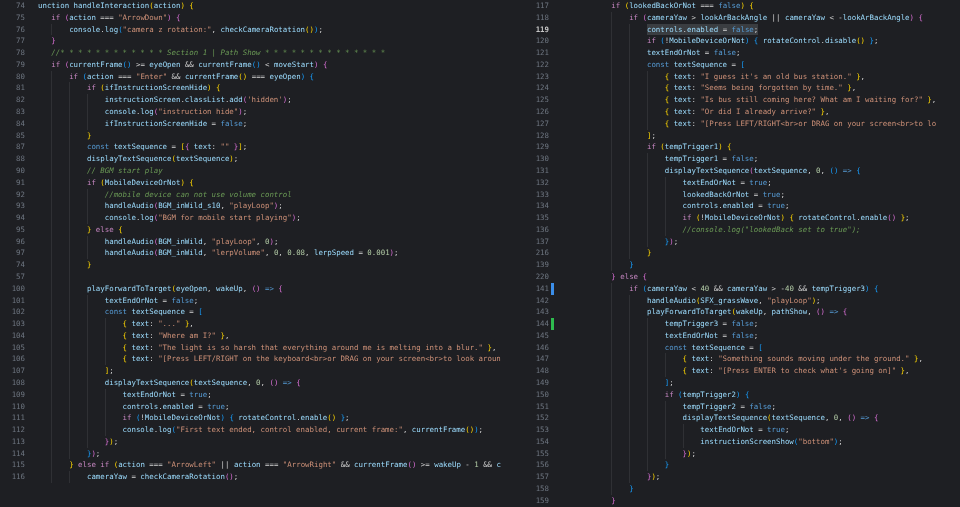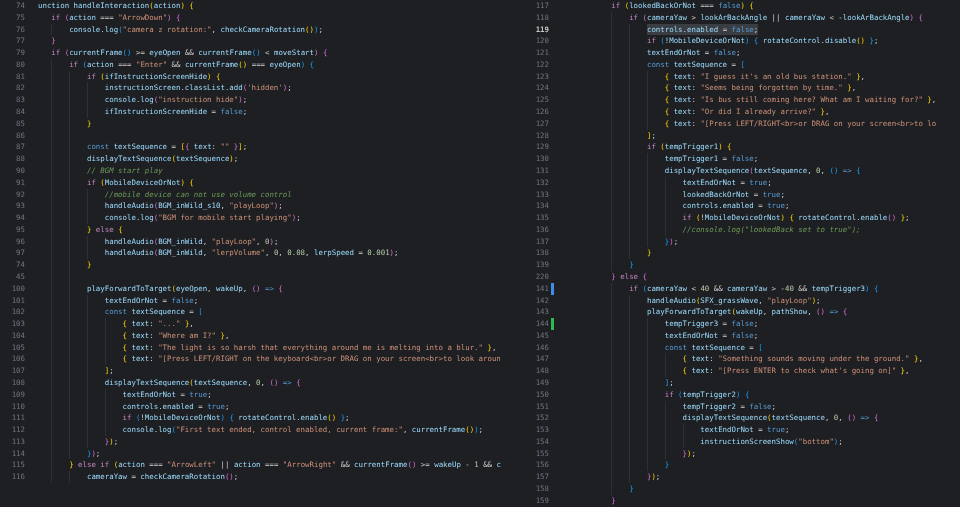--- a/index.html
+++ b/index.html
@@ -29,40 +29,40 @@
 </style>
 </head>
 <body>
 
 <div class="editor" id="editor" style="background: rgb(30, 31, 35);">
   <div class="col col-left" id="col0">
       <div class="row"><span class="ln" style="color: rgb(110, 118, 129);">74</span><span class="code"><span style="color: rgb(156, 220, 254);">unction</span> <span style="color: rgb(156, 220, 254);">handleInteraction</span><span style="color: rgb(255, 215, 0);">(</span><span style="color: rgb(156, 220, 254);">action</span><span style="color: rgb(255, 215, 0);">)</span> <span style="color: rgb(255, 215, 0);">{</span></span></div>
       <div class="row"><span class="ln" style="color: rgb(110, 118, 129);">75</span><span class="code">   <span style="color: rgb(197, 134, 192);">if</span> <span style="color: rgb(218, 112, 214);">(</span><span style="color: rgb(156, 220, 254);">action</span> <span style="color: rgb(212, 212, 212);">=</span><span style="color: rgb(212, 212, 212);">=</span><span style="color: rgb(212, 212, 212);">=</span> <span style="color: rgb(206, 145, 120);">"ArrowDown"</span><span style="color: rgb(218, 112, 214);">)</span> <span style="color: rgb(218, 112, 214);">{</span></span></div>
       <div class="row"><span class="guide" style="left: calc(3ch + 38px); background: rgba(255, 255, 255, 0.08);"></span><span class="ln" style="color: rgb(110, 118, 129);">76</span><span class="code">       <span style="color: rgb(156, 220, 254);">console</span><span style="color: rgb(212, 212, 212);">.</span><span style="color: rgb(156, 220, 254);">log</span><span style="color: rgb(23, 159, 255);">(</span><span style="color: rgb(206, 145, 120);">"camera z rotation:"</span><span style="color: rgb(212, 212, 212);">,</span> <span style="color: rgb(156, 220, 254);">checkCameraRotation</span><span style="color: rgb(255, 215, 0);">(</span><span style="color: rgb(255, 215, 0);">)</span><span style="color: rgb(23, 159, 255);">)</span><span style="color: rgb(212, 212, 212);">;</span></span></div>
       <div class="row"><span class="ln" style="color: rgb(110, 118, 129);">77</span><span class="code">   <span style="color: rgb(218, 112, 214);">}</span></span></div>
+      <div class="row"><span class="ln" style="color: rgb(110, 118, 129);">78</span><span class="code">   <span class="comment" style="color: rgb(106, 153, 85);">//* * * * * * * * * * * * Section 1 | Path Show * * * * * * * * * * * * * *</span></span></div>
       <div class="row"><span class="ln" style="color: rgb(110, 118, 129);">79</span><span class="code">   <span style="color: rgb(197, 134, 192);">if</span> <span style="color: rgb(218, 112, 214);">(</span><span style="color: rgb(156, 220, 254);">currentFrame</span><span style="color: rgb(23, 159, 255);">(</span><span style="color: rgb(23, 159, 255);">)</span> <span style="color: rgb(212, 212, 212);">&gt;</span><span style="color: rgb(212, 212, 212);">=</span> <span style="color: rgb(156, 220, 254);">eyeOpen</span> <span style="color: rgb(212, 212, 212);">&amp;</span><span style="color: rgb(212, 212, 212);">&amp;</span> <span style="color: rgb(156, 220, 254);">currentFrame</span><span style="color: rgb(23, 159, 255);">(</span><span style="color: rgb(23, 159, 255);">)</span> <span style="color: rgb(212, 212, 212);">&lt;</span> <span style="color: rgb(156, 220, 254);">moveStart</span><span style="color: rgb(218, 112, 214);">)</span> <span style="color: rgb(218, 112, 214);">{</span></span></div>
       <div class="row"><span class="guide" style="left: calc(3ch + 38px); background: rgba(255, 255, 255, 0.08);"></span><span class="ln" style="color: rgb(110, 118, 129);">80</span><span class="code">       <span style="color: rgb(197, 134, 192);">if</span> <span style="color: rgb(23, 159, 255);">(</span><span style="color: rgb(156, 220, 254);">action</span> <span style="color: rgb(212, 212, 212);">=</span><span style="color: rgb(212, 212, 212);">=</span><span style="color: rgb(212, 212, 212);">=</span> <span style="color: rgb(206, 145, 120);">"Enter"</span> <span style="color: rgb(212, 212, 212);">&amp;</span><span style="color: rgb(212, 212, 212);">&amp;</span> <span style="color: rgb(156, 220, 254);">currentFrame</span><span style="color: rgb(255, 215, 0);">(</span><span style="color: rgb(255, 215, 0);">)</span> <span style="color: rgb(212, 212, 212);">=</span><span style="color: rgb(212, 212, 212);">=</span><span style="color: rgb(212, 212, 212);">=</span> <span style="color: rgb(156, 220, 254);">eyeOpen</span><span style="color: rgb(23, 159, 255);">)</span> <span style="color: rgb(23, 159, 255);">{</span></span></div>
       <div class="row"><span class="guide" style="left: calc(3ch + 38px); background: rgba(255, 255, 255, 0.08);"></span><span class="guide" style="left: calc(7ch + 38px); background: rgba(255, 255, 255, 0.08);"></span><span class="ln" style="color: rgb(110, 118, 129);">81</span><span class="code">           <span style="color: rgb(197, 134, 192);">if</span> <span style="color: rgb(255, 215, 0);">(</span><span style="color: rgb(156, 220, 254);">ifInstructionScreenHide</span><span style="color: rgb(255, 215, 0);">)</span> <span style="color: rgb(255, 215, 0);">{</span></span></div>
       <div class="row"><span class="guide" style="left: calc(3ch + 38px); background: rgba(255, 255, 255, 0.08);"></span><span class="guide" style="left: calc(7ch + 38px); background: rgba(255, 255, 255, 0.08);"></span><span class="guide" style="left: calc(11ch + 38px); background: rgba(255, 255, 255, 0.08);"></span><span class="ln" style="color: rgb(110, 118, 129);">82</span><span class="code">               <span style="color: rgb(156, 220, 254);">instructionScreen</span><span style="color: rgb(212, 212, 212);">.</span><span style="color: rgb(156, 220, 254);">classList</span><span style="color: rgb(212, 212, 212);">.</span><span style="color: rgb(156, 220, 254);">add</span><span style="color: rgb(218, 112, 214);">(</span><span style="color: rgb(206, 145, 120);">'hidden'</span><span style="color: rgb(218, 112, 214);">)</span><span style="color: rgb(212, 212, 212);">;</span></span></div>
       <div class="row"><span class="guide" style="left: calc(3ch + 38px); background: rgba(255, 255, 255, 0.08);"></span><span class="guide" style="left: calc(7ch + 38px); background: rgba(255, 255, 255, 0.08);"></span><span class="guide" style="left: calc(11ch + 38px); background: rgba(255, 255, 255, 0.08);"></span><span class="ln" style="color: rgb(110, 118, 129);">83</span><span class="code">               <span style="color: rgb(156, 220, 254);">console</span><span style="color: rgb(212, 212, 212);">.</span><span style="color: rgb(156, 220, 254);">log</span><span style="color: rgb(218, 112, 214);">(</span><span style="color: rgb(206, 145, 120);">"instruction hide"</span><span style="color: rgb(218, 112, 214);">)</span><span style="color: rgb(212, 212, 212);">;</span></span></div>
       <div class="row"><span class="guide" style="left: calc(3ch + 38px); background: rgba(255, 255, 255, 0.08);"></span><span class="guide" style="left: calc(7ch + 38px); background: rgba(255, 255, 255, 0.08);"></span><span class="guide" style="left: calc(11ch + 38px); background: rgba(255, 255, 255, 0.08);"></span><span class="ln" style="color: rgb(110, 118, 129);">84</span><span class="code">               <span style="color: rgb(156, 220, 254);">ifInstructionScreenHide</span> <span style="color: rgb(212, 212, 212);">=</span> <span style="color: rgb(86, 156, 214);">false</span><span style="color: rgb(212, 212, 212);">;</span></span></div>
       <div class="row"><span class="guide" style="left: calc(3ch + 38px); background: rgba(255, 255, 255, 0.08);"></span><span class="guide" style="left: calc(7ch + 38px); background: rgba(255, 255, 255, 0.08);"></span><span class="ln" style="color: rgb(110, 118, 129);">85</span><span class="code">           <span style="color: rgb(255, 215, 0);">}</span></span></div>
-      <div class="row"><span class="guide" style="left: calc(3ch + 38px); background: rgba(255, 255, 255, 0.08);"></span><span class="guide" style="left: calc(7ch + 38px); background: rgba(255, 255, 255, 0.08);"></span><span class="ln" style="color: rgb(110, 118, 129);">86</span><span class="code"></span></div>
       <div class="row"><span class="guide" style="left: calc(3ch + 38px); background: rgba(255, 255, 255, 0.08);"></span><span class="guide" style="left: calc(7ch + 38px); background: rgba(255, 255, 255, 0.08);"></span><span class="ln" style="color: rgb(110, 118, 129);">87</span><span class="code">           <span style="color: rgb(86, 156, 214);">const</span> <span style="color: rgb(156, 220, 254);">textSequence</span> <span style="color: rgb(212, 212, 212);">=</span> <span style="color: rgb(255, 215, 0);">[</span><span style="color: rgb(218, 112, 214);">{</span> <span style="color: rgb(156, 220, 254);">text</span><span style="color: rgb(212, 212, 212);">:</span> <span style="color: rgb(206, 145, 120);">""</span> <span style="color: rgb(218, 112, 214);">}</span><span style="color: rgb(255, 215, 0);">]</span><span style="color: rgb(212, 212, 212);">;</span></span></div>
       <div class="row"><span class="guide" style="left: calc(3ch + 38px); background: rgba(255, 255, 255, 0.08);"></span><span class="guide" style="left: calc(7ch + 38px); background: rgba(255, 255, 255, 0.08);"></span><span class="ln" style="color: rgb(110, 118, 129);">88</span><span class="code">           <span style="color: rgb(156, 220, 254);">displayTextSequence</span><span style="color: rgb(255, 215, 0);">(</span><span style="color: rgb(156, 220, 254);">textSequence</span><span style="color: rgb(255, 215, 0);">)</span><span style="color: rgb(212, 212, 212);">;</span></span></div>
       <div class="row"><span class="guide" style="left: calc(3ch + 38px); background: rgba(255, 255, 255, 0.08);"></span><span class="guide" style="left: calc(7ch + 38px); background: rgba(255, 255, 255, 0.08);"></span><span class="ln" style="color: rgb(110, 118, 129);">90</span><span class="code">           <span class="comment" style="color: rgb(106, 153, 85);">// BGM start play</span></span></div>
       <div class="row"><span class="guide" style="left: calc(3ch + 38px); background: rgba(255, 255, 255, 0.08);"></span><span class="guide" style="left: calc(7ch + 38px); background: rgba(255, 255, 255, 0.08);"></span><span class="ln" style="color: rgb(110, 118, 129);">91</span><span class="code">           <span style="color: rgb(197, 134, 192);">if</span> <span style="color: rgb(255, 215, 0);">(</span><span style="color: rgb(156, 220, 254);">MobileDeviceOrNot</span><span style="color: rgb(255, 215, 0);">)</span> <span style="color: rgb(255, 215, 0);">{</span></span></div>
       <div class="row"><span class="guide" style="left: calc(3ch + 38px); background: rgba(255, 255, 255, 0.08);"></span><span class="guide" style="left: calc(7ch + 38px); background: rgba(255, 255, 255, 0.08);"></span><span class="guide" style="left: calc(11ch + 38px); background: rgba(255, 255, 255, 0.08);"></span><span class="ln" style="color: rgb(110, 118, 129);">92</span><span class="code">               <span class="comment" style="color: rgb(106, 153, 85);">//mobile device can not use volume control</span></span></div>
       <div class="row"><span class="guide" style="left: calc(3ch + 38px); background: rgba(255, 255, 255, 0.08);"></span><span class="guide" style="left: calc(7ch + 38px); background: rgba(255, 255, 255, 0.08);"></span><span class="guide" style="left: calc(11ch + 38px); background: rgba(255, 255, 255, 0.08);"></span><span class="ln" style="color: rgb(110, 118, 129);">93</span><span class="code">               <span style="color: rgb(156, 220, 254);">handleAudio</span><span style="color: rgb(218, 112, 214);">(</span><span style="color: rgb(156, 220, 254);">BGM_inWild_s10</span><span style="color: rgb(212, 212, 212);">,</span> <span style="color: rgb(206, 145, 120);">"playLoop"</span><span style="color: rgb(218, 112, 214);">)</span><span style="color: rgb(212, 212, 212);">;</span></span></div>
       <div class="row"><span class="guide" style="left: calc(3ch + 38px); background: rgba(255, 255, 255, 0.08);"></span><span class="guide" style="left: calc(7ch + 38px); background: rgba(255, 255, 255, 0.08);"></span><span class="guide" style="left: calc(11ch + 38px); background: rgba(255, 255, 255, 0.08);"></span><span class="ln" style="color: rgb(110, 118, 129);">94</span><span class="code">               <span style="color: rgb(156, 220, 254);">console</span><span style="color: rgb(212, 212, 212);">.</span><span style="color: rgb(156, 220, 254);">log</span><span style="color: rgb(218, 112, 214);">(</span><span style="color: rgb(206, 145, 120);">"BGM for mobile start playing"</span><span style="color: rgb(218, 112, 214);">)</span><span style="color: rgb(212, 212, 212);">;</span></span></div>
       <div class="row"><span class="guide" style="left: calc(3ch + 38px); background: rgba(255, 255, 255, 0.08);"></span><span class="guide" style="left: calc(7ch + 38px); background: rgba(255, 255, 255, 0.08);"></span><span class="ln" style="color: rgb(110, 118, 129);">95</span><span class="code">           <span style="color: rgb(255, 215, 0);">}</span> <span style="color: rgb(197, 134, 192);">else</span> <span style="color: rgb(255, 215, 0);">{</span></span></div>
       <div class="row"><span class="guide" style="left: calc(3ch + 38px); background: rgba(255, 255, 255, 0.08);"></span><span class="guide" style="left: calc(7ch + 38px); background: rgba(255, 255, 255, 0.08);"></span><span class="guide" style="left: calc(11ch + 38px); background: rgba(255, 255, 255, 0.08);"></span><span class="ln" style="color: rgb(110, 118, 129);">96</span><span class="code">               <span style="color: rgb(156, 220, 254);">handleAudio</span><span style="color: rgb(218, 112, 214);">(</span><span style="color: rgb(156, 220, 254);">BGM_inWild</span><span style="color: rgb(212, 212, 212);">,</span> <span style="color: rgb(206, 145, 120);">"playLoop"</span><span style="color: rgb(212, 212, 212);">,</span> <span style="color: rgb(181, 206, 168);">0</span><span style="color: rgb(218, 112, 214);">)</span><span style="color: rgb(212, 212, 212);">;</span></span></div>
       <div class="row"><span class="guide" style="left: calc(3ch + 38px); background: rgba(255, 255, 255, 0.08);"></span><span class="guide" style="left: calc(7ch + 38px); background: rgba(255, 255, 255, 0.08);"></span><span class="guide" style="left: calc(11ch + 38px); background: rgba(255, 255, 255, 0.08);"></span><span class="ln" style="color: rgb(110, 118, 129);">97</span><span class="code">               <span style="color: rgb(156, 220, 254);">handleAudio</span><span style="color: rgb(218, 112, 214);">(</span><span style="color: rgb(156, 220, 254);">BGM_inWild</span><span style="color: rgb(212, 212, 212);">,</span> <span style="color: rgb(206, 145, 120);">"lerpVolume"</span><span style="color: rgb(212, 212, 212);">,</span> <span style="color: rgb(181, 206, 168);">0</span><span style="color: rgb(212, 212, 212);">,</span> <span style="color: rgb(181, 206, 168);">0.08</span><span style="color: rgb(212, 212, 212);">,</span> <span style="color: rgb(156, 220, 254);">lerpSpeed</span> <span style="color: rgb(212, 212, 212);">=</span> <span style="color: rgb(181, 206, 168);">0.001</span><span style="color: rgb(218, 112, 214);">)</span><span style="color: rgb(212, 212, 212);">;</span></span></div>
       <div class="row"><span class="guide" style="left: calc(3ch + 38px); background: rgba(255, 255, 255, 0.08);"></span><span class="guide" style="left: calc(7ch + 38px); background: rgba(255, 255, 255, 0.08);"></span><span class="ln" style="color: rgb(110, 118, 129);">74</span><span class="code">           <span style="color: rgb(255, 215, 0);">}</span></span></div>
-      <div class="row"><span class="guide" style="left: calc(3ch + 38px); background: rgba(255, 255, 255, 0.08);"></span><span class="guide" style="left: calc(7ch + 38px); background: rgba(255, 255, 255, 0.08);"></span><span class="ln" style="color: rgb(110, 118, 129);">45</span><span class="code"></span></div>
+      <div class="row"><span class="guide" style="left: calc(3ch + 38px); background: rgba(255, 255, 255, 0.08);"></span><span class="guide" style="left: calc(7ch + 38px); background: rgba(255, 255, 255, 0.08);"></span><span class="ln" style="color: rgb(110, 118, 129);">57</span><span class="code"></span></div>
       <div class="row"><span class="guide" style="left: calc(3ch + 38px); background: rgba(255, 255, 255, 0.08);"></span><span class="guide" style="left: calc(7ch + 38px); background: rgba(255, 255, 255, 0.08);"></span><span class="ln" style="color: rgb(110, 118, 129);">100</span><span class="code">           <span style="color: rgb(156, 220, 254);">playForwardToTarget</span><span style="color: rgb(255, 215, 0);">(</span><span style="color: rgb(156, 220, 254);">eyeOpen</span><span style="color: rgb(212, 212, 212);">,</span> <span style="color: rgb(156, 220, 254);">wakeUp</span><span style="color: rgb(212, 212, 212);">,</span> <span style="color: rgb(218, 112, 214);">(</span><span style="color: rgb(218, 112, 214);">)</span> <span style="color: rgb(86, 156, 214);">=&gt;</span> <span style="color: rgb(218, 112, 214);">{</span></span></div>
       <div class="row"><span class="guide" style="left: calc(3ch + 38px); background: rgba(255, 255, 255, 0.08);"></span><span class="guide" style="left: calc(7ch + 38px); background: rgba(255, 255, 255, 0.08);"></span><span class="guide" style="left: calc(11ch + 38px); background: rgba(255, 255, 255, 0.08);"></span><span class="ln" style="color: rgb(110, 118, 129);">101</span><span class="code">               <span style="color: rgb(156, 220, 254);">textEndOrNot</span> <span style="color: rgb(212, 212, 212);">=</span> <span style="color: rgb(86, 156, 214);">false</span><span style="color: rgb(212, 212, 212);">;</span></span></div>
       <div class="row"><span class="guide" style="left: calc(3ch + 38px); background: rgba(255, 255, 255, 0.08);"></span><span class="guide" style="left: calc(7ch + 38px); background: rgba(255, 255, 255, 0.08);"></span><span class="guide" style="left: calc(11ch + 38px); background: rgba(255, 255, 255, 0.08);"></span><span class="ln" style="color: rgb(110, 118, 129);">102</span><span class="code">               <span style="color: rgb(86, 156, 214);">const</span> <span style="color: rgb(156, 220, 254);">textSequence</span> <span style="color: rgb(212, 212, 212);">=</span> <span style="color: rgb(23, 159, 255);">[</span></span></div>
       <div class="row"><span class="guide" style="left: calc(3ch + 38px); background: rgba(255, 255, 255, 0.08);"></span><span class="guide" style="left: calc(7ch + 38px); background: rgba(255, 255, 255, 0.08);"></span><span class="guide" style="left: calc(11ch + 38px); background: rgba(255, 255, 255, 0.08);"></span><span class="guide" style="left: calc(15ch + 38px); background: rgba(255, 255, 255, 0.08);"></span><span class="ln" style="color: rgb(110, 118, 129);">103</span><span class="code">                   <span style="color: rgb(255, 215, 0);">{</span> <span style="color: rgb(156, 220, 254);">text</span><span style="color: rgb(212, 212, 212);">:</span> <span style="color: rgb(206, 145, 120);">"..."</span> <span style="color: rgb(255, 215, 0);">}</span><span style="color: rgb(212, 212, 212);">,</span></span></div>
       <div class="row"><span class="guide" style="left: calc(3ch + 38px); background: rgba(255, 255, 255, 0.08);"></span><span class="guide" style="left: calc(7ch + 38px); background: rgba(255, 255, 255, 0.08);"></span><span class="guide" style="left: calc(11ch + 38px); background: rgba(255, 255, 255, 0.08);"></span><span class="guide" style="left: calc(15ch + 38px); background: rgba(255, 255, 255, 0.08);"></span><span class="ln" style="color: rgb(110, 118, 129);">104</span><span class="code">                   <span style="color: rgb(255, 215, 0);">{</span> <span style="color: rgb(156, 220, 254);">text</span><span style="color: rgb(212, 212, 212);">:</span> <span style="color: rgb(206, 145, 120);">"Where am I?"</span> <span style="color: rgb(255, 215, 0);">}</span><span style="color: rgb(212, 212, 212);">,</span></span></div>
       <div class="row"><span class="guide" style="left: calc(3ch + 38px); background: rgba(255, 255, 255, 0.08);"></span><span class="guide" style="left: calc(7ch + 38px); background: rgba(255, 255, 255, 0.08);"></span><span class="guide" style="left: calc(11ch + 38px); background: rgba(255, 255, 255, 0.08);"></span><span class="guide" style="left: calc(15ch + 38px); background: rgba(255, 255, 255, 0.08);"></span><span class="ln" style="color: rgb(110, 118, 129);">105</span><span class="code">                   <span style="color: rgb(255, 215, 0);">{</span> <span style="color: rgb(156, 220, 254);">text</span><span style="color: rgb(212, 212, 212);">:</span> <span style="color: rgb(206, 145, 120);">"The light is so harsh that everything around me is melting into a blur."</span> <span style="color: rgb(255, 215, 0);">}</span><span style="color: rgb(212, 212, 212);">,</span></span></div>
       <div class="row"><span class="guide" style="left: calc(3ch + 38px); background: rgba(255, 255, 255, 0.08);"></span><span class="guide" style="left: calc(7ch + 38px); background: rgba(255, 255, 255, 0.08);"></span><span class="guide" style="left: calc(11ch + 38px); background: rgba(255, 255, 255, 0.08);"></span><span class="guide" style="left: calc(15ch + 38px); background: rgba(255, 255, 255, 0.08);"></span><span class="ln" style="color: rgb(110, 118, 129);">106</span><span class="code">                   <span style="color: rgb(255, 215, 0);">{</span> <span style="color: rgb(156, 220, 254);">text</span><span style="color: rgb(212, 212, 212);">:</span> <span style="color: rgb(206, 145, 120);">"[Press LEFT/RIGHT on the keyboard&lt;br&gt;or DRAG on your screen&lt;br&gt;to look aroun</span></span></div>
       <div class="row"><span class="guide" style="left: calc(3ch + 38px); background: rgba(255, 255, 255, 0.08);"></span><span class="guide" style="left: calc(7ch + 38px); background: rgba(255, 255, 255, 0.08);"></span><span class="guide" style="left: calc(11ch + 38px); background: rgba(255, 255, 255, 0.08);"></span><span class="ln" style="color: rgb(110, 118, 129);">107</span><span class="code">               <span style="color: rgb(255, 215, 0);">]</span><span style="color: rgb(212, 212, 212);">;</span></span></div>
       <div class="row"><span class="guide" style="left: calc(3ch + 38px); background: rgba(255, 255, 255, 0.08);"></span><span class="guide" style="left: calc(7ch + 38px); background: rgba(255, 255, 255, 0.08);"></span><span class="guide" style="left: calc(11ch + 38px); background: rgba(255, 255, 255, 0.08);"></span><span class="ln" style="color: rgb(110, 118, 129);">108</span><span class="code">               <span style="color: rgb(156, 220, 254);">displayTextSequence</span><span style="color: rgb(255, 215, 0);">(</span><span style="color: rgb(156, 220, 254);">textSequence</span><span style="color: rgb(212, 212, 212);">,</span> <span style="color: rgb(181, 206, 168);">0</span><span style="color: rgb(212, 212, 212);">,</span> <span style="color: rgb(218, 112, 214);">(</span><span style="color: rgb(218, 112, 214);">)</span> <span style="color: rgb(86, 156, 214);">=&gt;</span> <span style="color: rgb(218, 112, 214);">{</span></span></div>
       <div class="row"><span class="guide" style="left: calc(3ch + 38px); background: rgba(255, 255, 255, 0.08);"></span><span class="guide" style="left: calc(7ch + 38px); background: rgba(255, 255, 255, 0.08);"></span><span class="guide" style="left: calc(11ch + 38px); background: rgba(255, 255, 255, 0.08);"></span><span class="guide" style="left: calc(15ch + 38px); background: rgba(255, 255, 255, 0.08);"></span><span class="ln" style="color: rgb(110, 118, 129);">109</span><span class="code">                   <span style="color: rgb(156, 220, 254);">textEndOrNot</span> <span style="color: rgb(212, 212, 212);">=</span> <span style="color: rgb(86, 156, 214);">true</span><span style="color: rgb(212, 212, 212);">;</span></span></div>
@@ -89,21 +89,21 @@
       <div class="row"><span class="guide" style="left: calc(3ch + 74px); background: rgba(255, 255, 255, 0.08);"></span><span class="guide" style="left: calc(7ch + 74px); background: rgba(255, 255, 255, 0.08);"></span><span class="ln" style="color: rgb(110, 118, 129);">128</span><span class="code">           <span style="color: rgb(255, 215, 0);">]</span><span style="color: rgb(212, 212, 212);">;</span></span></div>
       <div class="row"><span class="guide" style="left: calc(3ch + 74px); background: rgba(255, 255, 255, 0.08);"></span><span class="guide" style="left: calc(7ch + 74px); background: rgba(255, 255, 255, 0.08);"></span><span class="ln" style="color: rgb(110, 118, 129);">129</span><span class="code">           <span style="color: rgb(197, 134, 192);">if</span> <span style="color: rgb(255, 215, 0);">(</span><span style="color: rgb(156, 220, 254);">tempTrigger1</span><span style="color: rgb(255, 215, 0);">)</span> <span style="color: rgb(255, 215, 0);">{</span></span></div>
       <div class="row"><span class="guide" style="left: calc(3ch + 74px); background: rgba(255, 255, 255, 0.08);"></span><span class="guide" style="left: calc(7ch + 74px); background: rgba(255, 255, 255, 0.08);"></span><span class="guide" style="left: calc(11ch + 74px); background: rgba(255, 255, 255, 0.08);"></span><span class="ln" style="color: rgb(110, 118, 129);">130</span><span class="code">               <span style="color: rgb(156, 220, 254);">tempTrigger1</span> <span style="color: rgb(212, 212, 212);">=</span> <span style="color: rgb(86, 156, 214);">false</span><span style="color: rgb(212, 212, 212);">;</span></span></div>
       <div class="row"><span class="guide" style="left: calc(3ch + 74px); background: rgba(255, 255, 255, 0.08);"></span><span class="guide" style="left: calc(7ch + 74px); background: rgba(255, 255, 255, 0.08);"></span><span class="guide" style="left: calc(11ch + 74px); background: rgba(255, 255, 255, 0.08);"></span><span class="ln" style="color: rgb(110, 118, 129);">131</span><span class="code">               <span style="color: rgb(156, 220, 254);">displayTextSequence</span><span style="color: rgb(218, 112, 214);">(</span><span style="color: rgb(156, 220, 254);">textSequence</span><span style="color: rgb(212, 212, 212);">,</span> <span style="color: rgb(181, 206, 168);">0</span><span style="color: rgb(212, 212, 212);">,</span> <span style="color: rgb(23, 159, 255);">(</span><span style="color: rgb(23, 159, 255);">)</span> <span style="color: rgb(86, 156, 214);">=&gt;</span> <span style="color: rgb(23, 159, 255);">{</span></span></div>
       <div class="row"><span class="guide" style="left: calc(3ch + 74px); background: rgba(255, 255, 255, 0.08);"></span><span class="guide" style="left: calc(7ch + 74px); background: rgba(255, 255, 255, 0.08);"></span><span class="guide" style="left: calc(11ch + 74px); background: rgba(255, 255, 255, 0.08);"></span><span class="guide" style="left: calc(15ch + 74px); background: rgba(255, 255, 255, 0.08);"></span><span class="ln" style="color: rgb(110, 118, 129);">132</span><span class="code">                   <span style="color: rgb(156, 220, 254);">textEndOrNot</span> <span style="color: rgb(212, 212, 212);">=</span> <span style="color: rgb(86, 156, 214);">true</span><span style="color: rgb(212, 212, 212);">;</span></span></div>
       <div class="row"><span class="guide" style="left: calc(3ch + 74px); background: rgba(255, 255, 255, 0.08);"></span><span class="guide" style="left: calc(7ch + 74px); background: rgba(255, 255, 255, 0.08);"></span><span class="guide" style="left: calc(11ch + 74px); background: rgba(255, 255, 255, 0.08);"></span><span class="guide" style="left: calc(15ch + 74px); background: rgba(255, 255, 255, 0.08);"></span><span class="ln" style="color: rgb(110, 118, 129);">133</span><span class="code">                   <span style="color: rgb(156, 220, 254);">lookedBackOrNot</span> <span style="color: rgb(212, 212, 212);">=</span> <span style="color: rgb(86, 156, 214);">true</span><span style="color: rgb(212, 212, 212);">;</span></span></div>
       <div class="row"><span class="guide" style="left: calc(3ch + 74px); background: rgba(255, 255, 255, 0.08);"></span><span class="guide" style="left: calc(7ch + 74px); background: rgba(255, 255, 255, 0.08);"></span><span class="guide" style="left: calc(11ch + 74px); background: rgba(255, 255, 255, 0.08);"></span><span class="guide" style="left: calc(15ch + 74px); background: rgba(255, 255, 255, 0.08);"></span><span class="ln" style="color: rgb(110, 118, 129);">134</span><span class="code">                   <span style="color: rgb(156, 220, 254);">controls</span><span style="color: rgb(212, 212, 212);">.</span><span style="color: rgb(156, 220, 254);">enabled</span> <span style="color: rgb(212, 212, 212);">=</span> <span style="color: rgb(86, 156, 214);">true</span><span style="color: rgb(212, 212, 212);">;</span></span></div>
       <div class="row"><span class="guide" style="left: calc(3ch + 74px); background: rgba(255, 255, 255, 0.08);"></span><span class="guide" style="left: calc(7ch + 74px); background: rgba(255, 255, 255, 0.08);"></span><span class="guide" style="left: calc(11ch + 74px); background: rgba(255, 255, 255, 0.08);"></span><span class="guide" style="left: calc(15ch + 74px); background: rgba(255, 255, 255, 0.08);"></span><span class="ln" style="color: rgb(110, 118, 129);">135</span><span class="code">                   <span style="color: rgb(197, 134, 192);">if</span> <span style="color: rgb(255, 215, 0);">(</span><span style="color: rgb(212, 212, 212);">!</span><span style="color: rgb(156, 220, 254);">MobileDeviceOrNot</span><span style="color: rgb(255, 215, 0);">)</span> <span style="color: rgb(255, 215, 0);">{</span> <span style="color: rgb(156, 220, 254);">rotateControl</span><span style="color: rgb(212, 212, 212);">.</span><span style="color: rgb(156, 220, 254);">enable</span><span style="color: rgb(218, 112, 214);">(</span><span style="color: rgb(218, 112, 214);">)</span> <span style="color: rgb(255, 215, 0);">}</span><span style="color: rgb(212, 212, 212);">;</span></span></div>
       <div class="row"><span class="guide" style="left: calc(3ch + 74px); background: rgba(255, 255, 255, 0.08);"></span><span class="guide" style="left: calc(7ch + 74px); background: rgba(255, 255, 255, 0.08);"></span><span class="guide" style="left: calc(11ch + 74px); background: rgba(255, 255, 255, 0.08);"></span><span class="guide" style="left: calc(15ch + 74px); background: rgba(255, 255, 255, 0.08);"></span><span class="ln" style="color: rgb(110, 118, 129);">136</span><span class="code">                   <span class="comment" style="color: rgb(106, 153, 85);">//console.log("lookedBack set to true");</span></span></div>
       <div class="row"><span class="guide" style="left: calc(3ch + 74px); background: rgba(255, 255, 255, 0.08);"></span><span class="guide" style="left: calc(7ch + 74px); background: rgba(255, 255, 255, 0.08);"></span><span class="guide" style="left: calc(11ch + 74px); background: rgba(255, 255, 255, 0.08);"></span><span class="ln" style="color: rgb(110, 118, 129);">137</span><span class="code">               <span style="color: rgb(23, 159, 255);">}</span><span style="color: rgb(218, 112, 214);">)</span><span style="color: rgb(212, 212, 212);">;</span></span></div>
-      <div class="row"><span class="guide" style="left: calc(3ch + 74px); background: rgba(255, 255, 255, 0.08);"></span><span class="guide" style="left: calc(7ch + 74px); background: rgba(255, 255, 255, 0.08);"></span><span class="ln" style="color: rgb(110, 118, 129);">138</span><span class="code">           <span style="color: rgb(255, 215, 0);">}</span></span></div>
+      <div class="row"><span class="guide" style="left: calc(3ch + 74px); background: rgba(255, 255, 255, 0.08);"></span><span class="guide" style="left: calc(7ch + 74px); background: rgba(255, 255, 255, 0.08);"></span><span class="ln" style="color: rgb(110, 118, 129);">216</span><span class="code">           <span style="color: rgb(255, 215, 0);">}</span></span></div>
       <div class="row"><span class="guide" style="left: calc(3ch + 74px); background: rgba(255, 255, 255, 0.08);"></span><span class="ln" style="color: rgb(110, 118, 129);">139</span><span class="code">       <span style="color: rgb(23, 159, 255);">}</span></span></div>
       <div class="row"><span class="ln" style="color: rgb(110, 118, 129);">220</span><span class="code">   <span style="color: rgb(218, 112, 214);">}</span> <span style="color: rgb(197, 134, 192);">else</span> <span style="color: rgb(218, 112, 214);">{</span></span></div>
       <div class="row"><span class="guide" style="left: calc(3ch + 74px); background: rgba(255, 255, 255, 0.08);"></span><span class="ln" style="color: rgb(110, 118, 129);">141</span><span class="git-marker" style="left: 27px; background: rgb(59, 142, 234);"></span><span class="code">       <span style="color: rgb(197, 134, 192);">if</span> <span style="color: rgb(23, 159, 255);">(</span><span style="color: rgb(156, 220, 254);">cameraYaw</span> <span style="color: rgb(212, 212, 212);">&lt;</span> <span style="color: rgb(181, 206, 168);">40</span> <span style="color: rgb(212, 212, 212);">&amp;</span><span style="color: rgb(212, 212, 212);">&amp;</span> <span style="color: rgb(156, 220, 254);">cameraYaw</span> <span style="color: rgb(212, 212, 212);">&gt;</span> <span style="color: rgb(212, 212, 212);">-</span><span style="color: rgb(181, 206, 168);">40</span> <span style="color: rgb(212, 212, 212);">&amp;</span><span style="color: rgb(212, 212, 212);">&amp;</span> <span style="color: rgb(156, 220, 254);">tempTrigger3</span><span style="color: rgb(23, 159, 255);">)</span> <span style="color: rgb(23, 159, 255);">{</span></span></div>
       <div class="row"><span class="guide" style="left: calc(3ch + 74px); background: rgba(255, 255, 255, 0.08);"></span><span class="guide" style="left: calc(7ch + 74px); background: rgba(255, 255, 255, 0.08);"></span><span class="ln" style="color: rgb(110, 118, 129);">142</span><span class="code">           <span style="color: rgb(156, 220, 254);">handleAudio</span><span style="color: rgb(255, 215, 0);">(</span><span style="color: rgb(156, 220, 254);">SFX_grassWave</span><span style="color: rgb(212, 212, 212);">,</span> <span style="color: rgb(206, 145, 120);">"playLoop"</span><span style="color: rgb(255, 215, 0);">)</span><span style="color: rgb(212, 212, 212);">;</span></span></div>
       <div class="row"><span class="guide" style="left: calc(3ch + 74px); background: rgba(255, 255, 255, 0.08);"></span><span class="guide" style="left: calc(7ch + 74px); background: rgba(255, 255, 255, 0.08);"></span><span class="ln" style="color: rgb(110, 118, 129);">143</span><span class="code">           <span style="color: rgb(156, 220, 254);">playForwardToTarget</span><span style="color: rgb(255, 215, 0);">(</span><span style="color: rgb(156, 220, 254);">wakeUp</span><span style="color: rgb(212, 212, 212);">,</span> <span style="color: rgb(156, 220, 254);">pathShow</span><span style="color: rgb(212, 212, 212);">,</span> <span style="color: rgb(218, 112, 214);">(</span><span style="color: rgb(218, 112, 214);">)</span> <span style="color: rgb(86, 156, 214);">=&gt;</span> <span style="color: rgb(218, 112, 214);">{</span></span></div>
       <div class="row"><span class="guide" style="left: calc(3ch + 74px); background: rgba(255, 255, 255, 0.08);"></span><span class="guide" style="left: calc(7ch + 74px); background: rgba(255, 255, 255, 0.08);"></span><span class="guide" style="left: calc(11ch + 74px); background: rgba(255, 255, 255, 0.08);"></span><span class="ln" style="color: rgb(110, 118, 129);">144</span><span class="git-marker" style="left: 27px; background: rgb(46, 187, 78);"></span><span class="code">               <span style="color: rgb(156, 220, 254);">tempTrigger3</span> <span style="color: rgb(212, 212, 212);">=</span> <span style="color: rgb(86, 156, 214);">false</span><span style="color: rgb(212, 212, 212);">;</span></span></div>
       <div class="row"><span class="guide" style="left: calc(3ch + 74px); background: rgba(255, 255, 255, 0.08);"></span><span class="guide" style="left: calc(7ch + 74px); background: rgba(255, 255, 255, 0.08);"></span><span class="guide" style="left: calc(11ch + 74px); background: rgba(255, 255, 255, 0.08);"></span><span class="ln" style="color: rgb(110, 118, 129);">145</span><span class="code">               <span style="color: rgb(156, 220, 254);">textEndOrNot</span> <span style="color: rgb(212, 212, 212);">=</span> <span style="color: rgb(86, 156, 214);">false</span><span style="color: rgb(212, 212, 212);">;</span></span></div>
       <div class="row"><span class="guide" style="left: calc(3ch + 74px); background: rgba(255, 255, 255, 0.08);"></span><span class="guide" style="left: calc(7ch + 74px); background: rgba(255, 255, 255, 0.08);"></span><span class="guide" style="left: calc(11ch + 74px); background: rgba(255, 255, 255, 0.08);"></span><span class="ln" style="color: rgb(110, 118, 129);">146</span><span class="code">               <span style="color: rgb(86, 156, 214);">const</span> <span style="color: rgb(156, 220, 254);">textSequence</span> <span style="color: rgb(212, 212, 212);">=</span> <span style="color: rgb(23, 159, 255);">[</span></span></div>
       <div class="row"><span class="guide" style="left: calc(3ch + 74px); background: rgba(255, 255, 255, 0.08);"></span><span class="guide" style="left: calc(7ch + 74px); background: rgba(255, 255, 255, 0.08);"></span><span class="guide" style="left: calc(11ch + 74px); background: rgba(255, 255, 255, 0.08);"></span><span class="guide" style="left: calc(15ch + 74px); background: rgba(255, 255, 255, 0.08);"></span><span class="ln" style="color: rgb(110, 118, 129);">147</span><span class="code">                   <span style="color: rgb(255, 215, 0);">{</span> <span style="color: rgb(156, 220, 254);">text</span><span style="color: rgb(212, 212, 212);">:</span> <span style="color: rgb(206, 145, 120);">"Something sounds moving under the ground."</span> <span style="color: rgb(255, 215, 0);">}</span><span style="color: rgb(212, 212, 212);">,</span></span></div>
       <div class="row"><span class="guide" style="left: calc(3ch + 74px); background: rgba(255, 255, 255, 0.08);"></span><span class="guide" style="left: calc(7ch + 74px); background: rgba(255, 255, 255, 0.08);"></span><span class="guide" style="left: calc(11ch + 74px); background: rgba(255, 255, 255, 0.08);"></span><span class="guide" style="left: calc(15ch + 74px); background: rgba(255, 255, 255, 0.08);"></span><span class="ln" style="color: rgb(110, 118, 129);">148</span><span class="code">                   <span style="color: rgb(255, 215, 0);">{</span> <span style="color: rgb(156, 220, 254);">text</span><span style="color: rgb(212, 212, 212);">:</span> <span style="color: rgb(206, 145, 120);">"[Press ENTER to check what's going on]"</span> <span style="color: rgb(255, 215, 0);">}</span><span style="color: rgb(212, 212, 212);">,</span></span></div>

